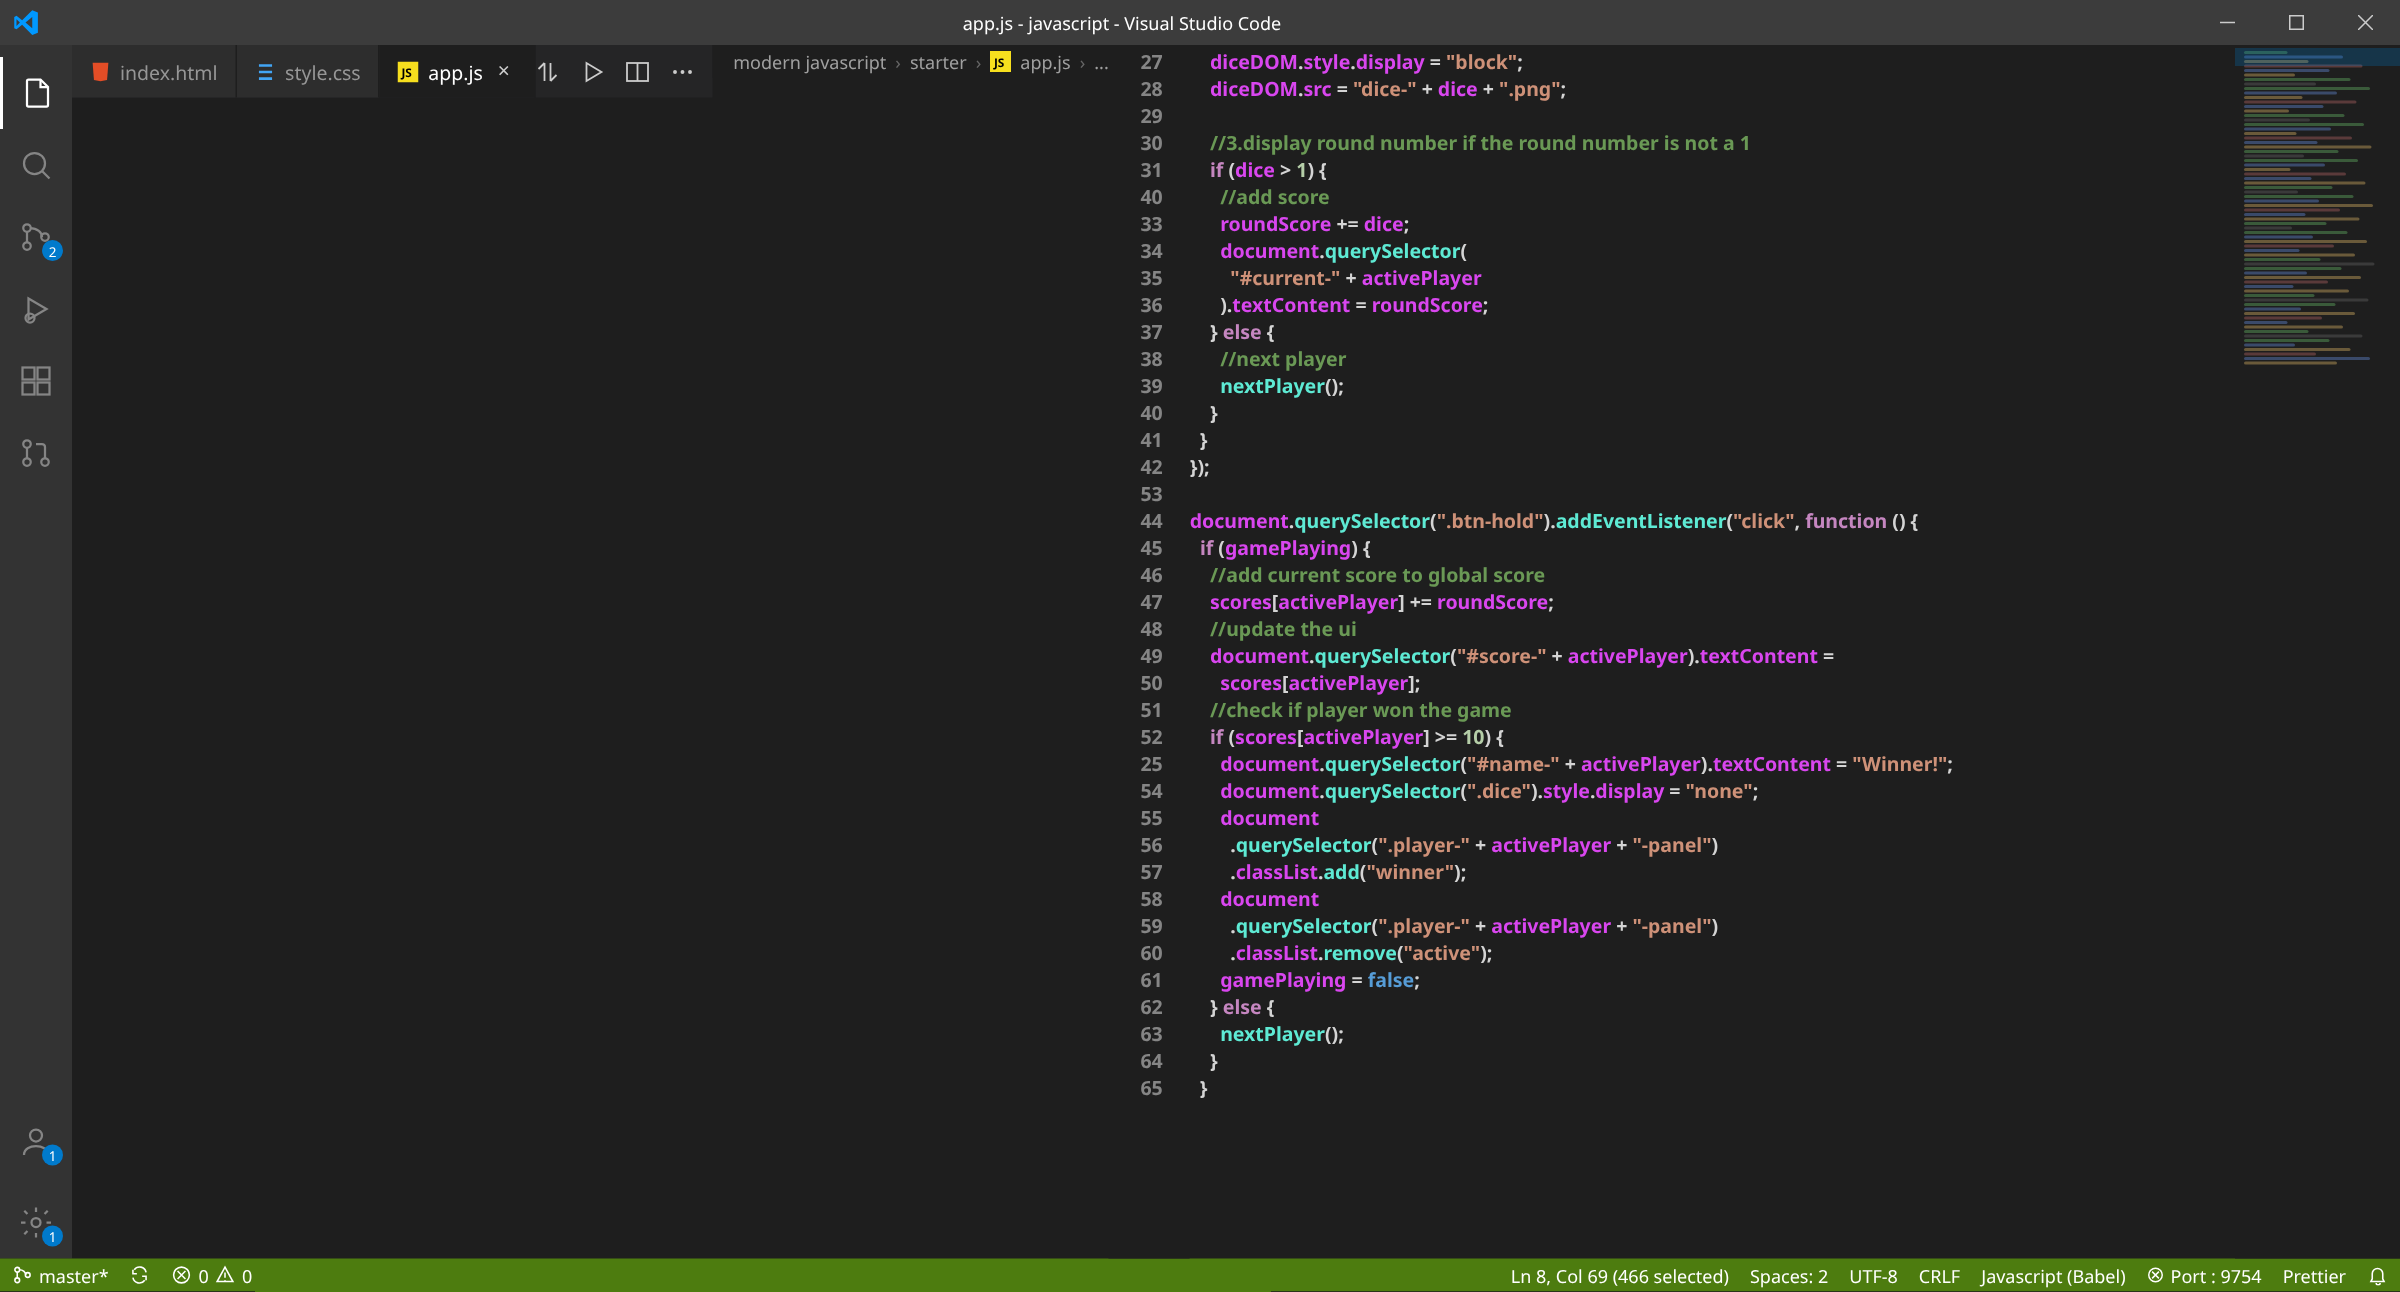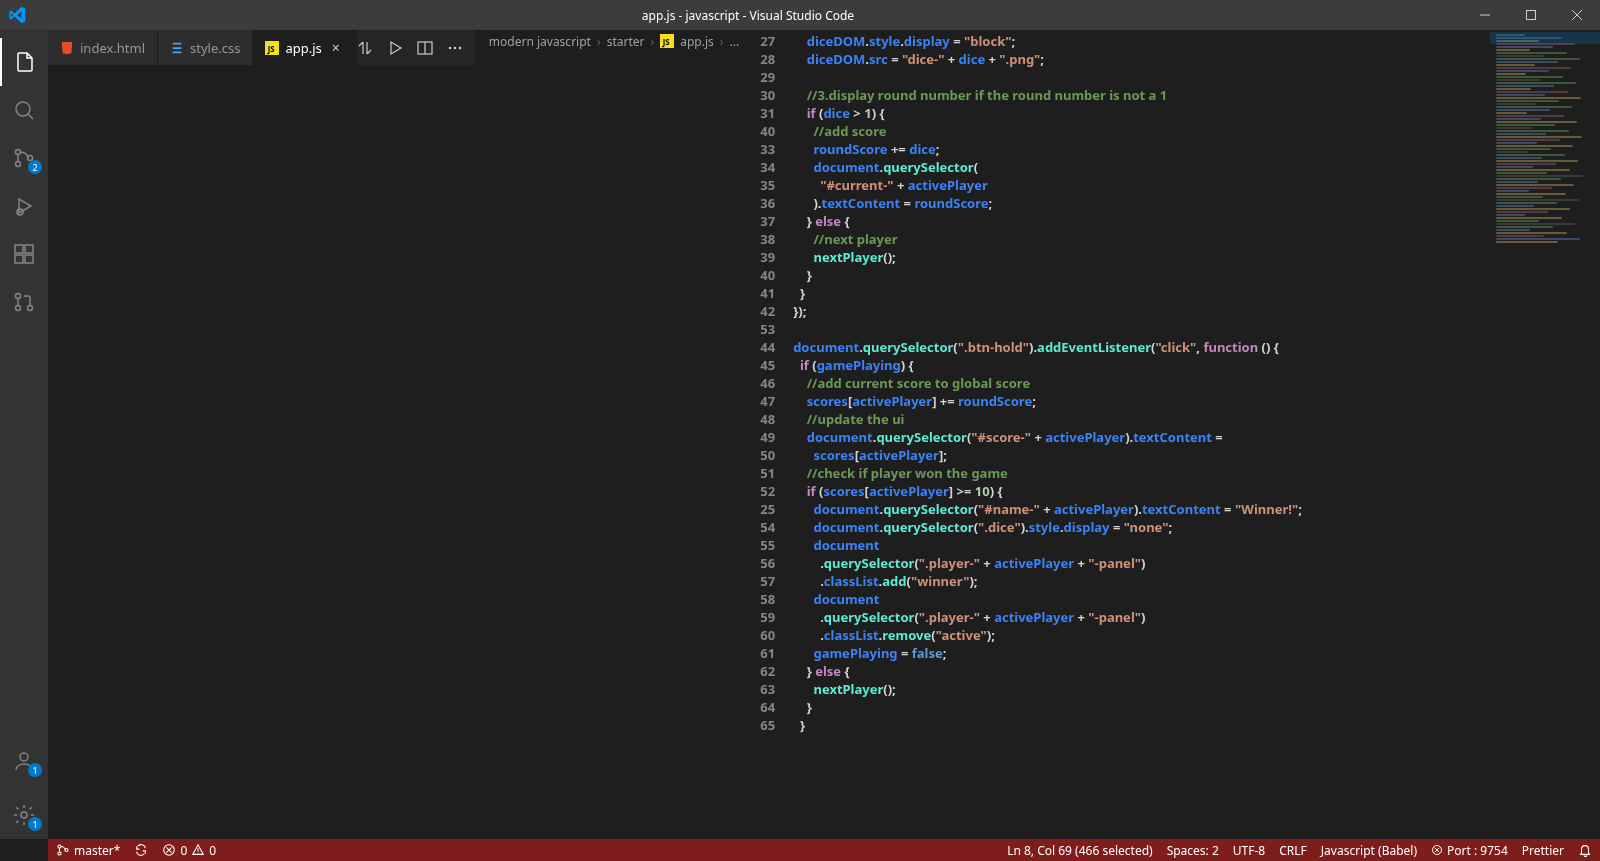--- a/index.html
+++ b/index.html
@@ -27,34 +27,34 @@
 .tab .close { width:16px; text-align:center; color:#ccc; font-size:14px; }
 .tabsactions { margin-left:auto; display:flex; align-items:center; gap:14px; padding-right:12px; color:#ccc; }
 .breadcrumb { height:22px; font-size:12px; color:#a0a0a0; display:flex; align-items:center; padding-left:14px; gap:6px; background:#1e1e1e; }
 .breadcrumb .chev { color:#666; }
 .editorwrap { flex:1; display:flex; min-height:0; position:relative;font-weight:bold; }
 .gutter { width:54px; text-align:right; font-family:Consolas,"Courier New",monospace; font-size:13px; line-height:18px; color:#858585; padding-right:18px; padding-top:2px; user-select:none; background:#1e1e1e;}
 .code { flex:1; font-family:Consolas,"Courier New",monospace; font-size:13px; line-height:18px; padding-top:2px; white-space:pre; color:#d4d4d4; overflow:hidden; }
 
 .tk-kw { color:#c586c0; }       
 .tk-ctrl { color:#569cd6; }     
-.tk-obj { color:#3b82f6; }      
+.tk-obj { color:#d946ef; }      
 .tk-func { color:#5eead4; }     
 .tk-str { color:#ce9178; }      
 .tk-num { color:#b5cea8; }      
 .tk-cmnt { color:#6a9955; }     
 .tk-pun { color:#d4d4d4; }      
 .cl { display:block; height:18px; }
 
 .minimap { position:absolute; top:0; right:0; width:110px; height:100%; background:#1e1e1e; padding:4px 6px; }
 .minimap .mmline { height:2px; margin-bottom:1px; border-radius:1px; }
 .mm-a{background:#3a5a3a;} .mm-b{background:#3a4a6a;} .mm-c{background:#6a5a3a;} .mm-d{background:#5a3a3a;} .mm-e{background:#3a3a3a;}
 .minimap .mmhl { position:absolute; top:2px; left:0; right:0; height:12px; background:#007acc40; }
 
-.statusbar { height:22px; background:#7f1d1d; color:#fff; font-size:12px; display:flex; align-items:center; padding:0 8px; gap:14px;margin-left:48px; }
+.statusbar { height:22px; background:#4d7c0f; color:#fff; font-size:12px; display:flex; align-items:center; padding:0 8px; gap:14px; }
 .statusbar .spacer { flex:1; }
 .statusbar span { display:flex; align-items:center; gap:4px; }
 svg { display:block; }
 </style>
 </head>
 <body>
 
 <div class="titlebar">
   <div class="logo">
     <svg width="18" height="18" viewBox="0 0 24 24">

